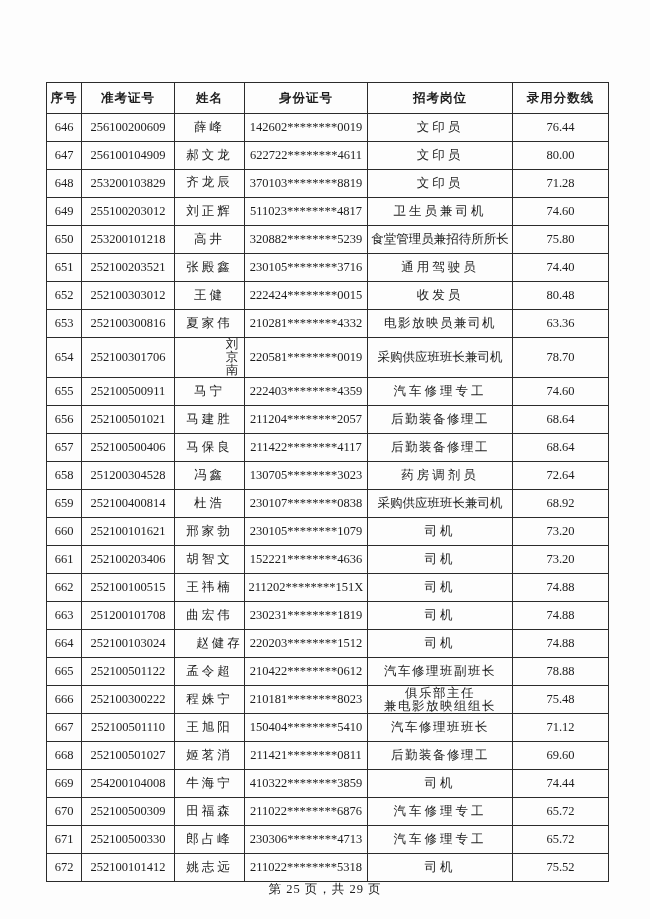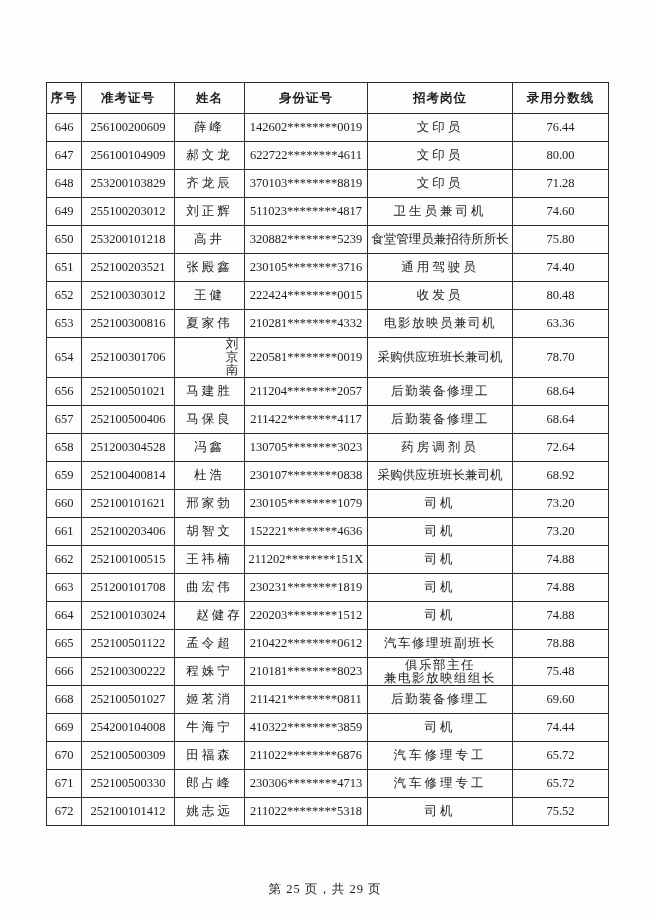--- a/index.html
+++ b/index.html
@@ -100,21 +100,21 @@
     <td>647</td>
     <td>256100104909</td>
     <td class="zh" style="letter-spacing: 3px;">郝文龙</td>
     <td>622722********4611</td>
     <td class="zh" style="letter-spacing: 3px;">文印员</td>
     <td>80.00</td>
   </tr>
         <tr>
     <td>648</td>
     <td>253200103829</td>
-    <td class="zh" style="letter-spacing: 3px;">齐龙辰</td>
+    <td class="zh" style="letter-spacing: 3px; font-family: Liberation Mono, monospace;">齐龙辰</td>
     <td>370103********8819</td>
     <td class="zh" style="letter-spacing: 3px;">文印员</td>
     <td>71.28</td>
   </tr>
         <tr>
     <td>649</td>
     <td>255100203012</td>
     <td class="zh" style="letter-spacing: 3px;">刘正辉</td>
     <td>511023********4817</td>
     <td class="zh" style="letter-spacing: 3px;">卫生员兼司机</td>
@@ -152,20 +152,28 @@
     <td class="zh" style="letter-spacing: 1.5px;">电影放映员兼司机</td>
     <td>63.36</td>
   </tr>
         <tr>
     <td>654</td>
     <td>252100301706</td>
     <td class="zh" style="letter-spacing: 3px; padding-left: 48px;">刘京南</td>
     <td>220581********0019</td>
     <td class="zh" style="letter-spacing: 0px;">采购供应班班长兼司机</td>
     <td>78.70</td>
+  </tr>
+        <tr>
+    <td>655</td>
+    <td>252100500911</td>
+    <td class="zh" style="letter-spacing: 3px;">马宁</td>
+    <td>222403********4359</td>
+    <td class="zh" style="letter-spacing: 3px;">汽车修理专工</td>
+    <td>74.60</td>
   </tr>
         <tr>
     <td>656</td>
     <td>252100501021</td>
     <td class="zh" style="letter-spacing: 3px;">马建胜</td>
     <td>211204********2057</td>
     <td class="zh" style="letter-spacing: 1.5px;">后勤装备修理工</td>
     <td>68.64</td>
   </tr>
         <tr>
@@ -243,20 +251,28 @@
         <tr>
     <td>666</td>
     <td>252100300222</td>
     <td class="zh" style="letter-spacing: 3px;">程姝宁</td>
     <td>210181********8023</td>
     <td class="zh" style="letter-spacing: 1.5px;">俱乐部主任
 兼电影放映组组长</td>
     <td>75.48</td>
   </tr>
         <tr>
+    <td>667</td>
+    <td>252100501110</td>
+    <td class="zh" style="letter-spacing: 3px;">王旭阳</td>
+    <td>150404********5410</td>
+    <td class="zh" style="letter-spacing: 1.5px;">汽车修理班班长</td>
+    <td>71.12</td>
+  </tr>
+        <tr>
     <td>668</td>
     <td>252100501027</td>
     <td class="zh" style="letter-spacing: 3px;">姬茗消</td>
     <td>211421********0811</td>
     <td class="zh" style="letter-spacing: 1.5px;">后勤装备修理工</td>
     <td>69.60</td>
   </tr>
         <tr>
     <td>669</td>
     <td>254200104008</td>

